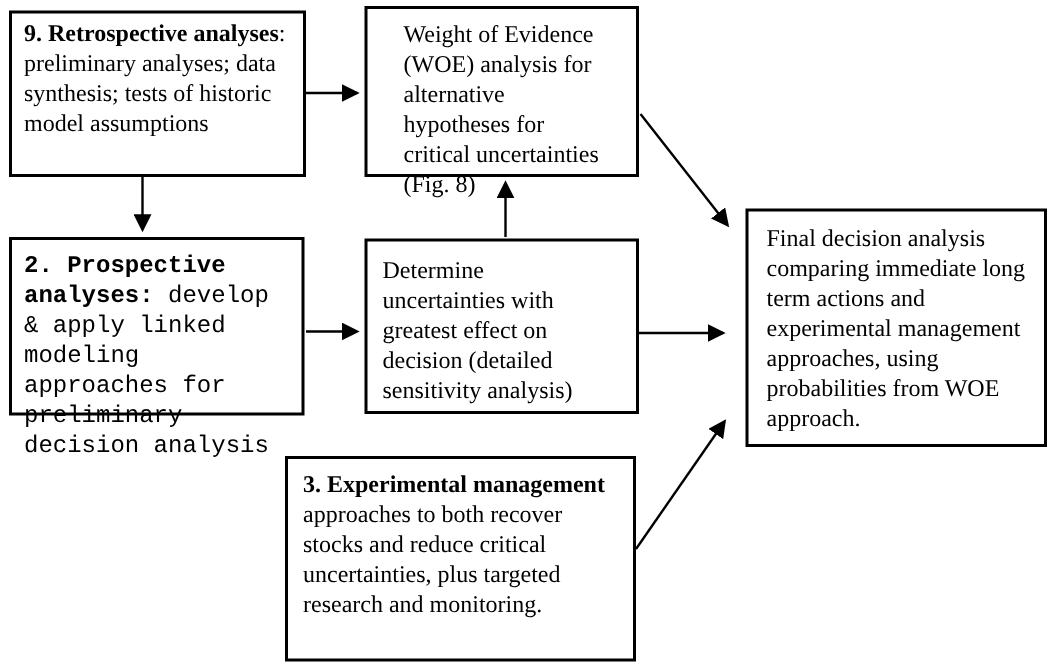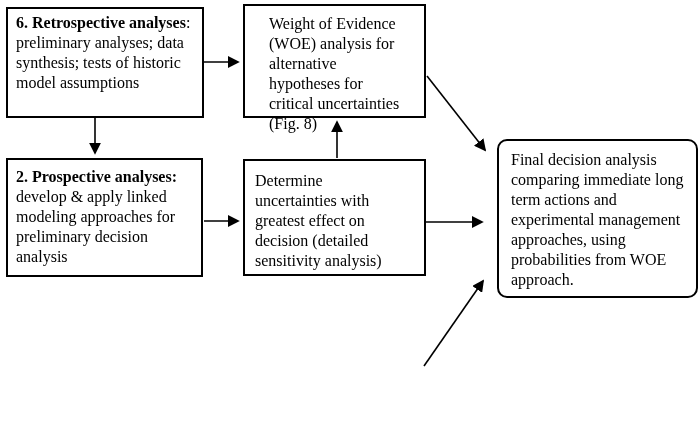--- a/index.html
+++ b/index.html
@@ -37,24 +37,24 @@
     box-sizing: border-box;
     border: 2px solid #000000;
     background: #ffffff;
     overflow: visible;
   }
   .lead {
     font-weight: bold;
   }
   .box-retro { left: 6px;   top: 7px;   width: 198px; height: 111px; padding: 4px 8px;  }
   .box-woe   { left: 243px; top: 4px;   width: 183px; height: 114px; padding: 8px 24px;  }
-  .box-pros  { left: 6px;   top: 158px; width: 197px; height: 119px; padding: 7px 8px;  }
+  .box-pros  { left: 6px;   top: 158px; width: 197px; height: 119px; padding: 7px 8px; font-family: Liberation Mono, monospace;  }
   .box-det   { left: 243px; top: 159px; width: 183px; height: 117px; padding: 10px 31px 8px 10px; }
   .box-exp   { left: 190px; top: 304px; width: 234px; height: 137px; padding: 8px 10px; }
-  .box-fin   { left: 497px; top: 139px; width: 201px; height: 159px; padding: 9px 8px 6px 12px; border-radius: 10px; }
+  .box-fin   { left: 497px; top: 139px; width: 201px; height: 159px; padding: 9px 8px 6px 12px; }
 </style>
 </head>
 <body>
 
 <div class="canvas">
 
   <svg class="arrow-layer" width="700" height="446" viewBox="0 0 700 446" xmlns="http://www.w3.org/2000/svg">
     <defs>
       <marker id="ah" viewBox="0 0 10 10" refX="8.5" refY="5" markerWidth="7.5" markerHeight="7.5" orient="auto-start-reverse">
         <path d="M 0 0 L 10 5 L 0 10 z"></path>
@@ -63,33 +63,36 @@
     <line x1="204" y1="62" x2="238" y2="62" marker-end="url(#ah)"></line>
     <line x1="95" y1="118" x2="95" y2="153" marker-end="url(#ah)"></line>
     <line x1="204" y1="221" x2="238" y2="221" marker-end="url(#ah)"></line>
     <line x1="337" y1="158" x2="337" y2="122" marker-end="url(#ah)"></line>
     <line x1="427" y1="76" x2="485" y2="150" marker-end="url(#ah)"></line>
     <line x1="426" y1="222" x2="482" y2="222" marker-end="url(#ah)"></line>
     <line x1="424" y1="366" x2="483" y2="281" marker-end="url(#ah)"></line>
   </svg>
 
   <div class="box box-retro">
-    <span class="lead">6. Retrospective analyses</span><span>: preliminary analyses; data synthesis; tests of historic model assumptions</span>
+    <span class="lead">9. Retrospective analyses</span><span>: preliminary analyses; data synthesis; tests of historic model assumptions</span>
   </div>
 
   <div class="box box-woe">
     <span>Weight of Evidence (WOE) analysis for alternative hypotheses for critical uncertainties (Fig. 8)</span>
   </div>
 
   <div class="box box-pros">
     <span class="lead">2. Prospective analyses:</span><span> develop &amp; apply linked modeling approaches for preliminary decision analysis</span>
   </div>
 
   <div class="box box-det">
     <span>Determine uncertainties with greatest effect on decision (detailed sensitivity analysis)</span>
   </div>
 
+  <div class="box box-exp">
+    <span class="lead">3. Experimental management</span><span> approaches to both recover stocks and reduce critical uncertainties, plus targeted research and monitoring.</span>
+  </div>
 
   <div class="box box-fin">
     <span>Final decision analysis comparing immediate long term actions and experimental management approaches, using probabilities from WOE approach.</span>
   </div>
 
 </div>
 
 </body></html>

